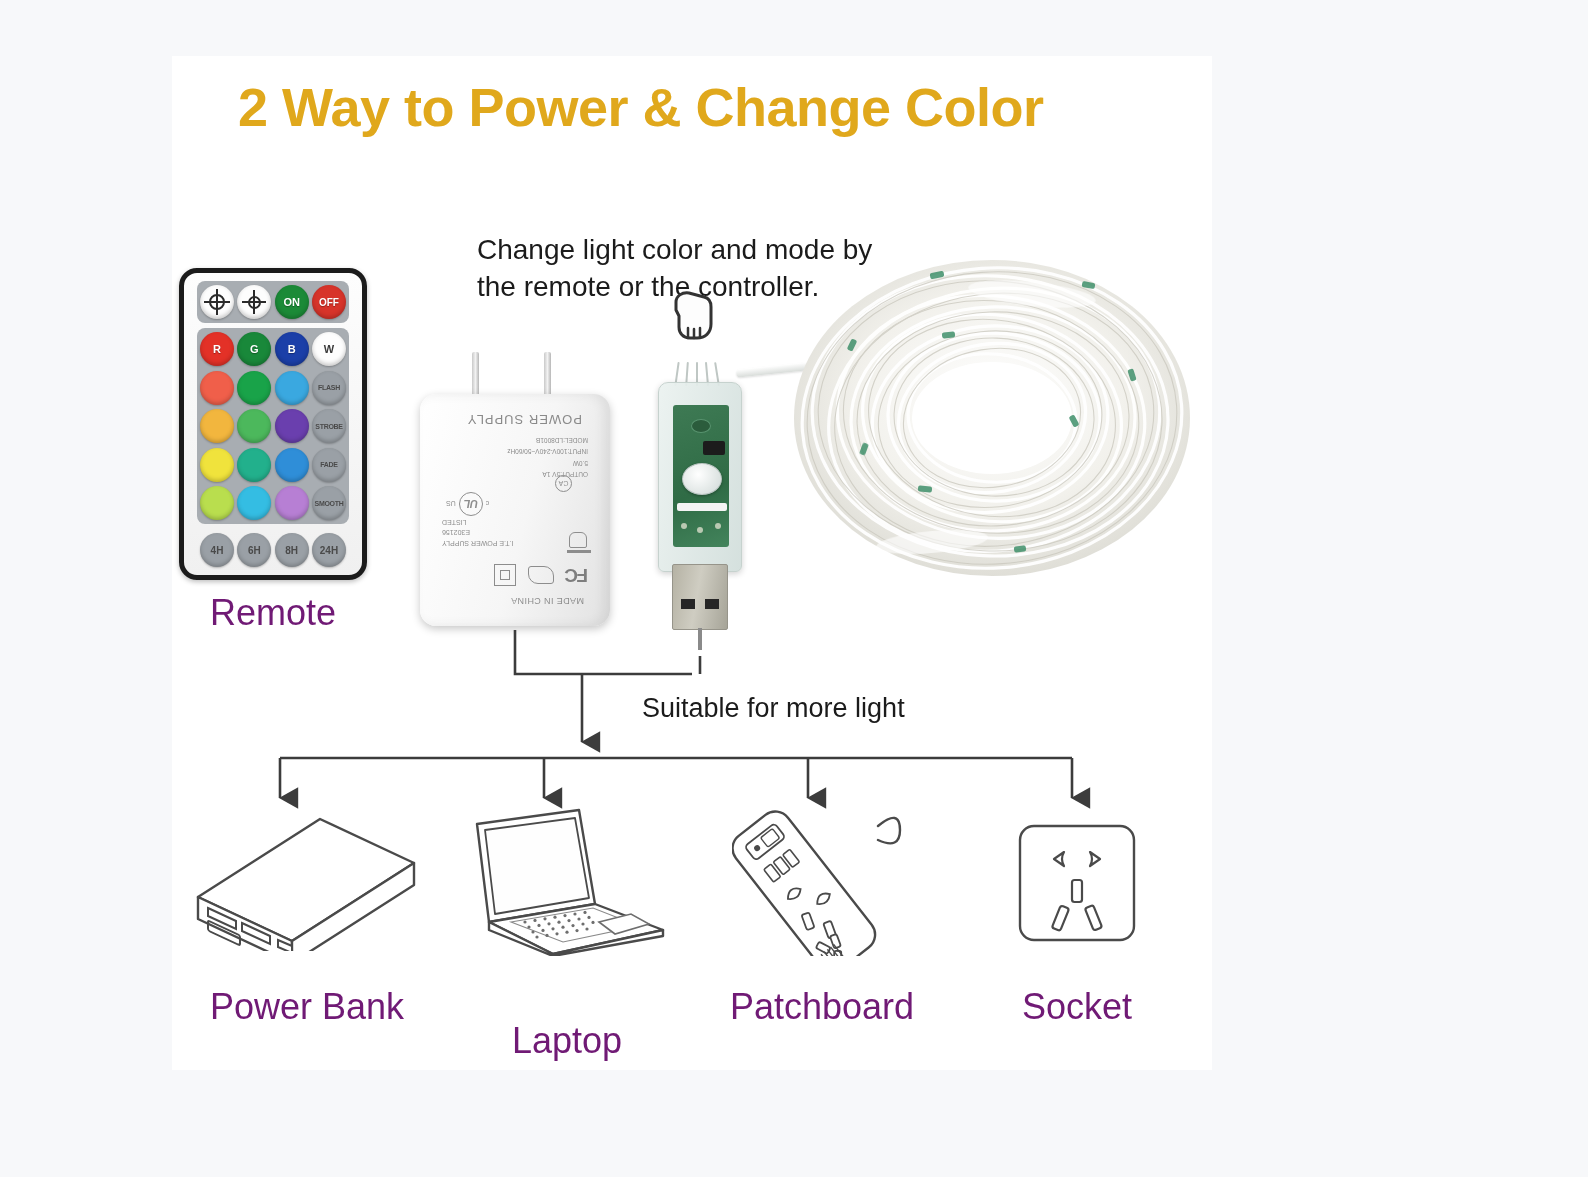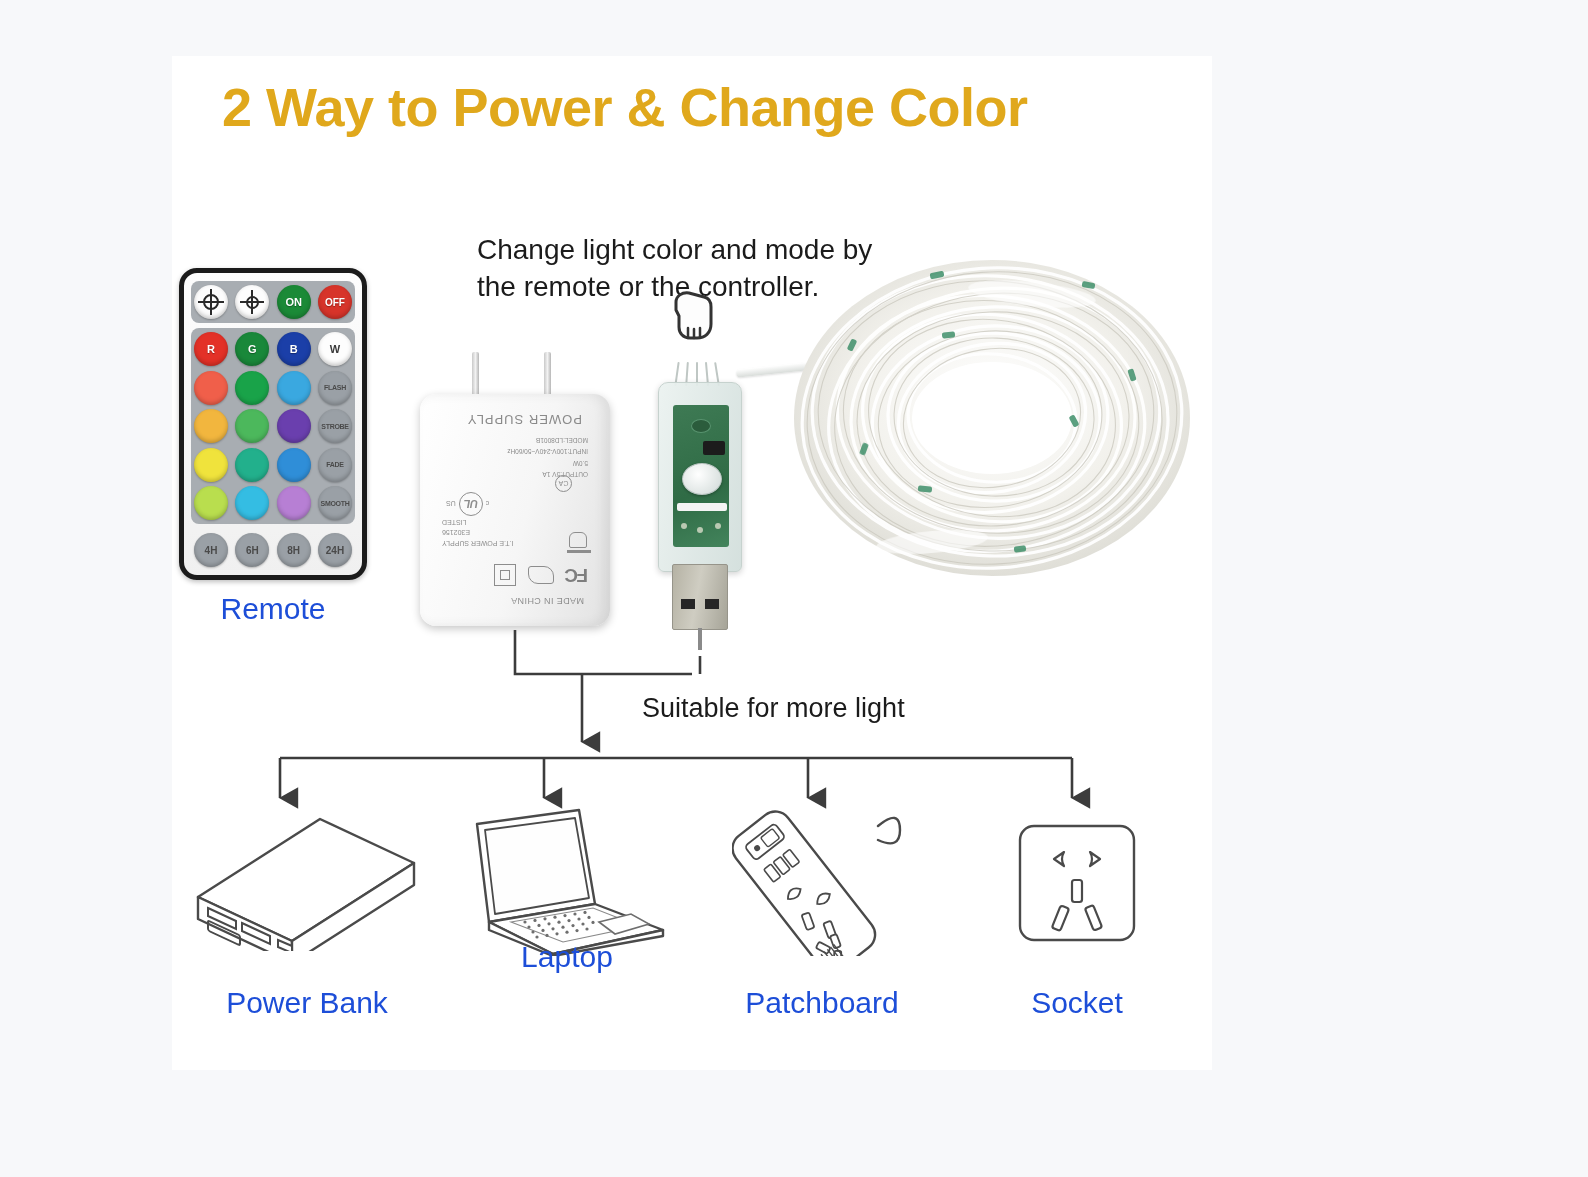--- a/index.html
+++ b/index.html
@@ -14,21 +14,21 @@
   .card {
     position: absolute;
     left: 172px; top: 56px;
     width: 1040px; height: 1014px;
     background: #ffffff;
   }
 
   
   .title {
     position: absolute;
-    left: 50px; top: 20px;
+    left: 66px; top: 20px;
     width: 940px;
     font-size: 54px;
     font-weight: bold;
     color: #e0a81c;
     letter-spacing: -0.5px;
     white-space: nowrap;
   }
 
   
   .caption {
@@ -36,36 +36,36 @@
     font-size: 28px;
     color: #1b1b1b;
     line-height: 1.32;
     white-space: pre-line;
   }
   #caption-main { left: 305px; top: 140px; width: 500px; margin-top: 36px; }
   #caption-suitable { left: 470px; top: 635px; font-size: 27px; white-space: nowrap; }
 
   .devlabel {
     position: absolute;
-    font-size: 30px;
-    color: #1d4ed8;
+    font-size: 36px;
+    color: #701a75;
     text-align: center;
     white-space: nowrap;
   }
 
   
   .remote {
     position: absolute;
     left: 7px; top: 212px;
     width: 188px; height: 312px;
     background: linear-gradient(#fdfdfd, #f0f0f0);
     border: 5px solid #1b1b1b;
     border-radius: 18px;
     box-shadow: 0 2px 5px rgba(0,0,0,.25);
-    padding: 8px 7px;
+    padding: 8px 13px;
   }
   .pad {
     background: #a8adb2;
     border-radius: 8px;
     padding: 4px 3px;
     display: flex;
     flex-wrap: wrap;
     justify-content: space-between;
     align-items: center;
   }
@@ -248,21 +248,21 @@
   .flow { position: absolute; inset: 0; pointer-events: none; }
 
   
   .dev { position: absolute; }
   #dev-powerbank { left: 20px; top: 745px; width: 230px; height: 150px; }
   #dev-laptop    { left: 295px; top: 740px; width: 200px; height: 160px; }
   #dev-patch     { left: 560px; top: 730px; width: 180px; height: 170px; }
   #dev-socket    { left: 840px; top: 762px; width: 130px; height: 130px; }
 
   #label-powerbank { left: 20px; top: 930px; width: 230px; }
-  #label-laptop    { left: 300px; top: 884px; width: 190px; }
+  #label-laptop    { left: 300px; top: 964px; width: 190px; }
   #label-patch     { left: 550px; top: 930px; width: 200px; }
   #label-socket    { left: 840px; top: 930px; width: 130px; }
 </style>
 </head>
 <body>
 
 <div id="stage">
   <div class="card">
 
     <div class="title">2 Way to Power &amp; Change Color</div>

